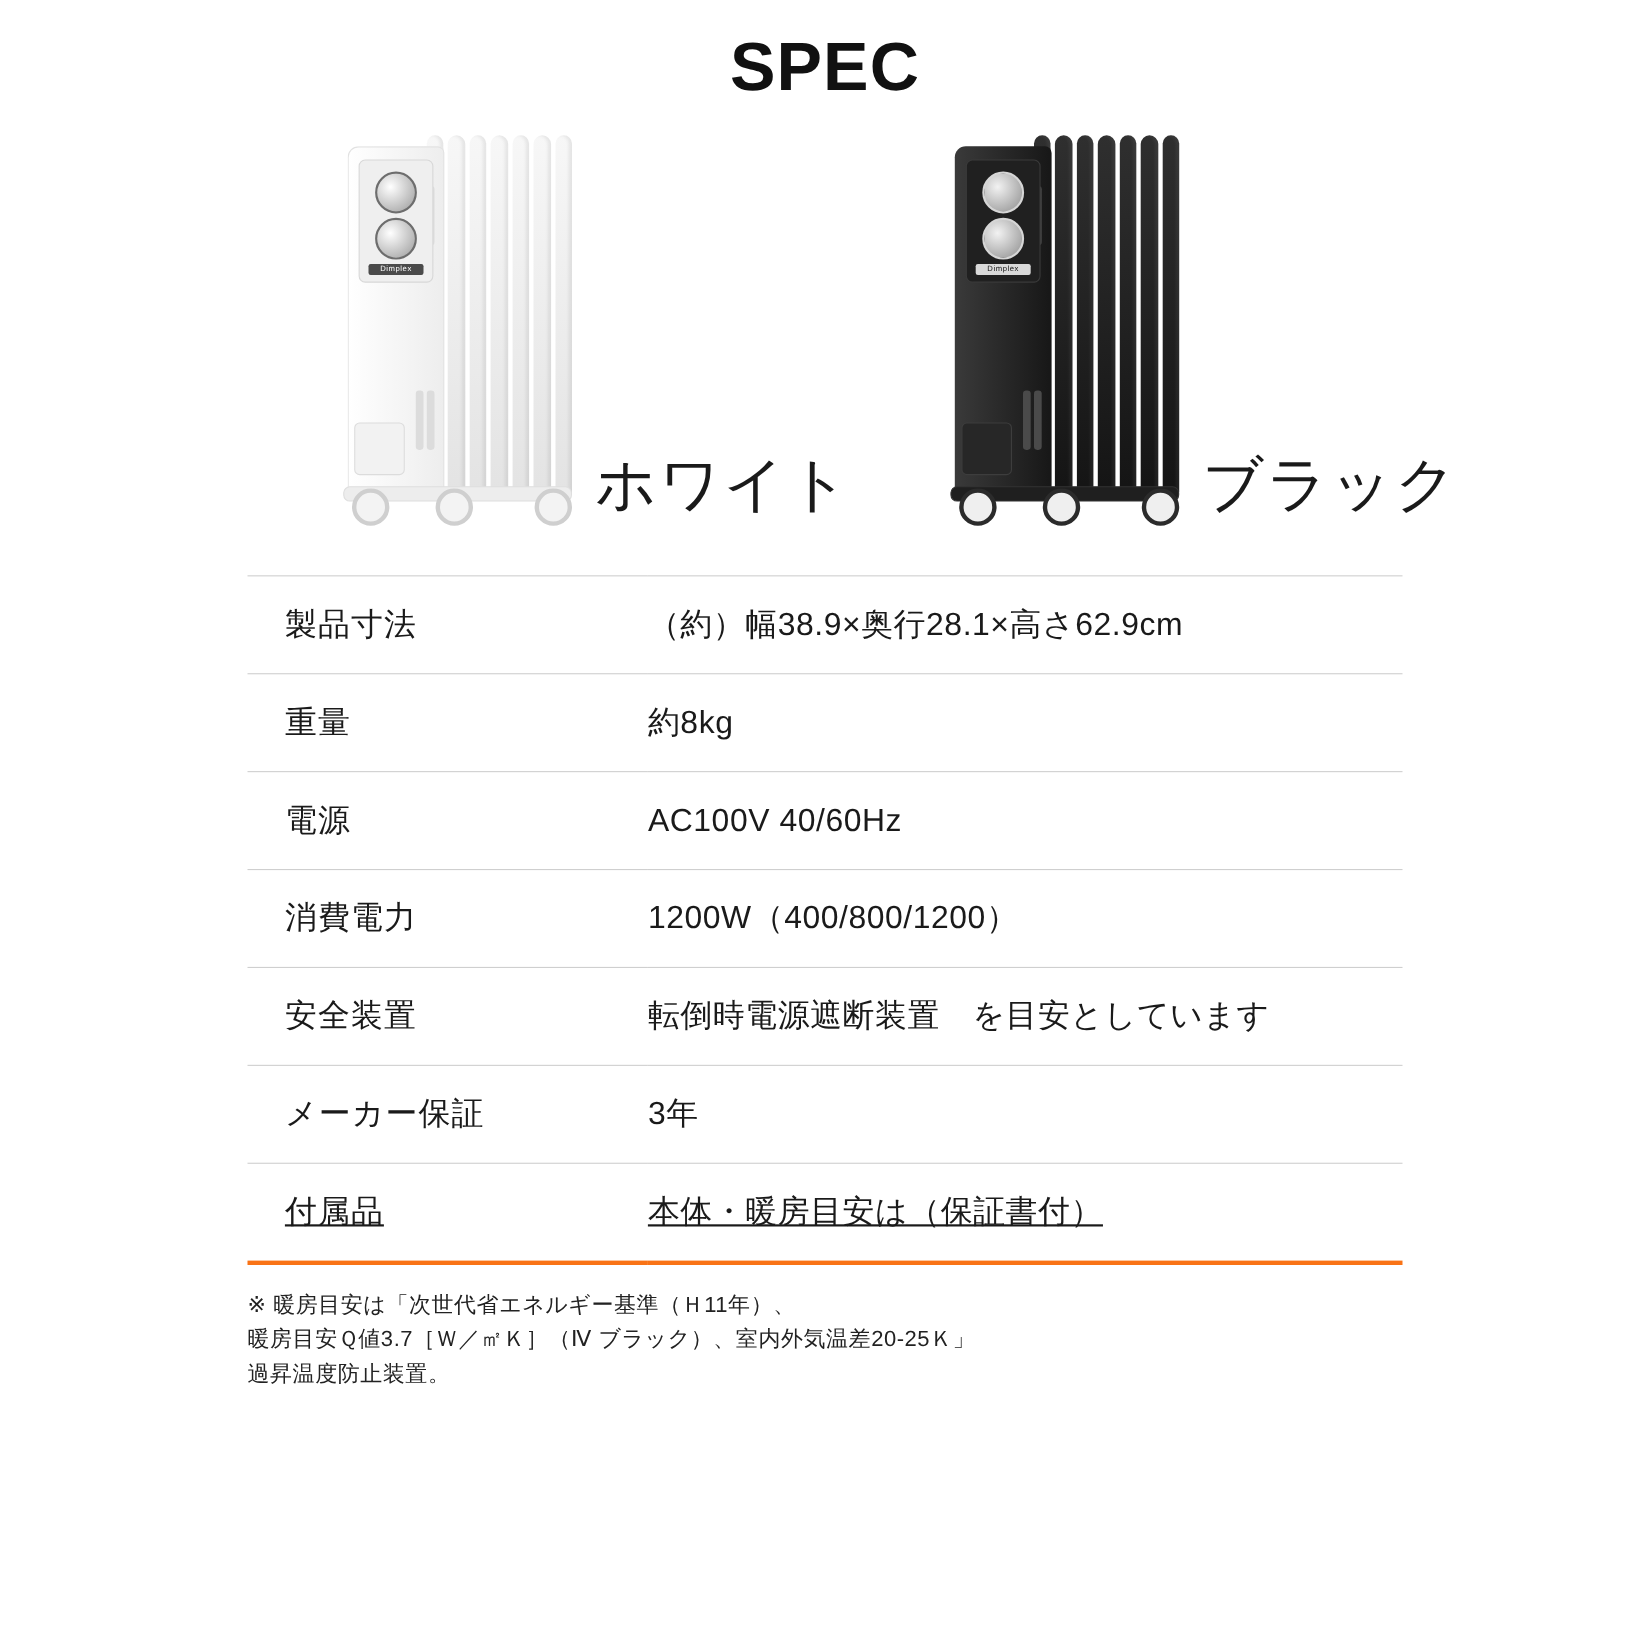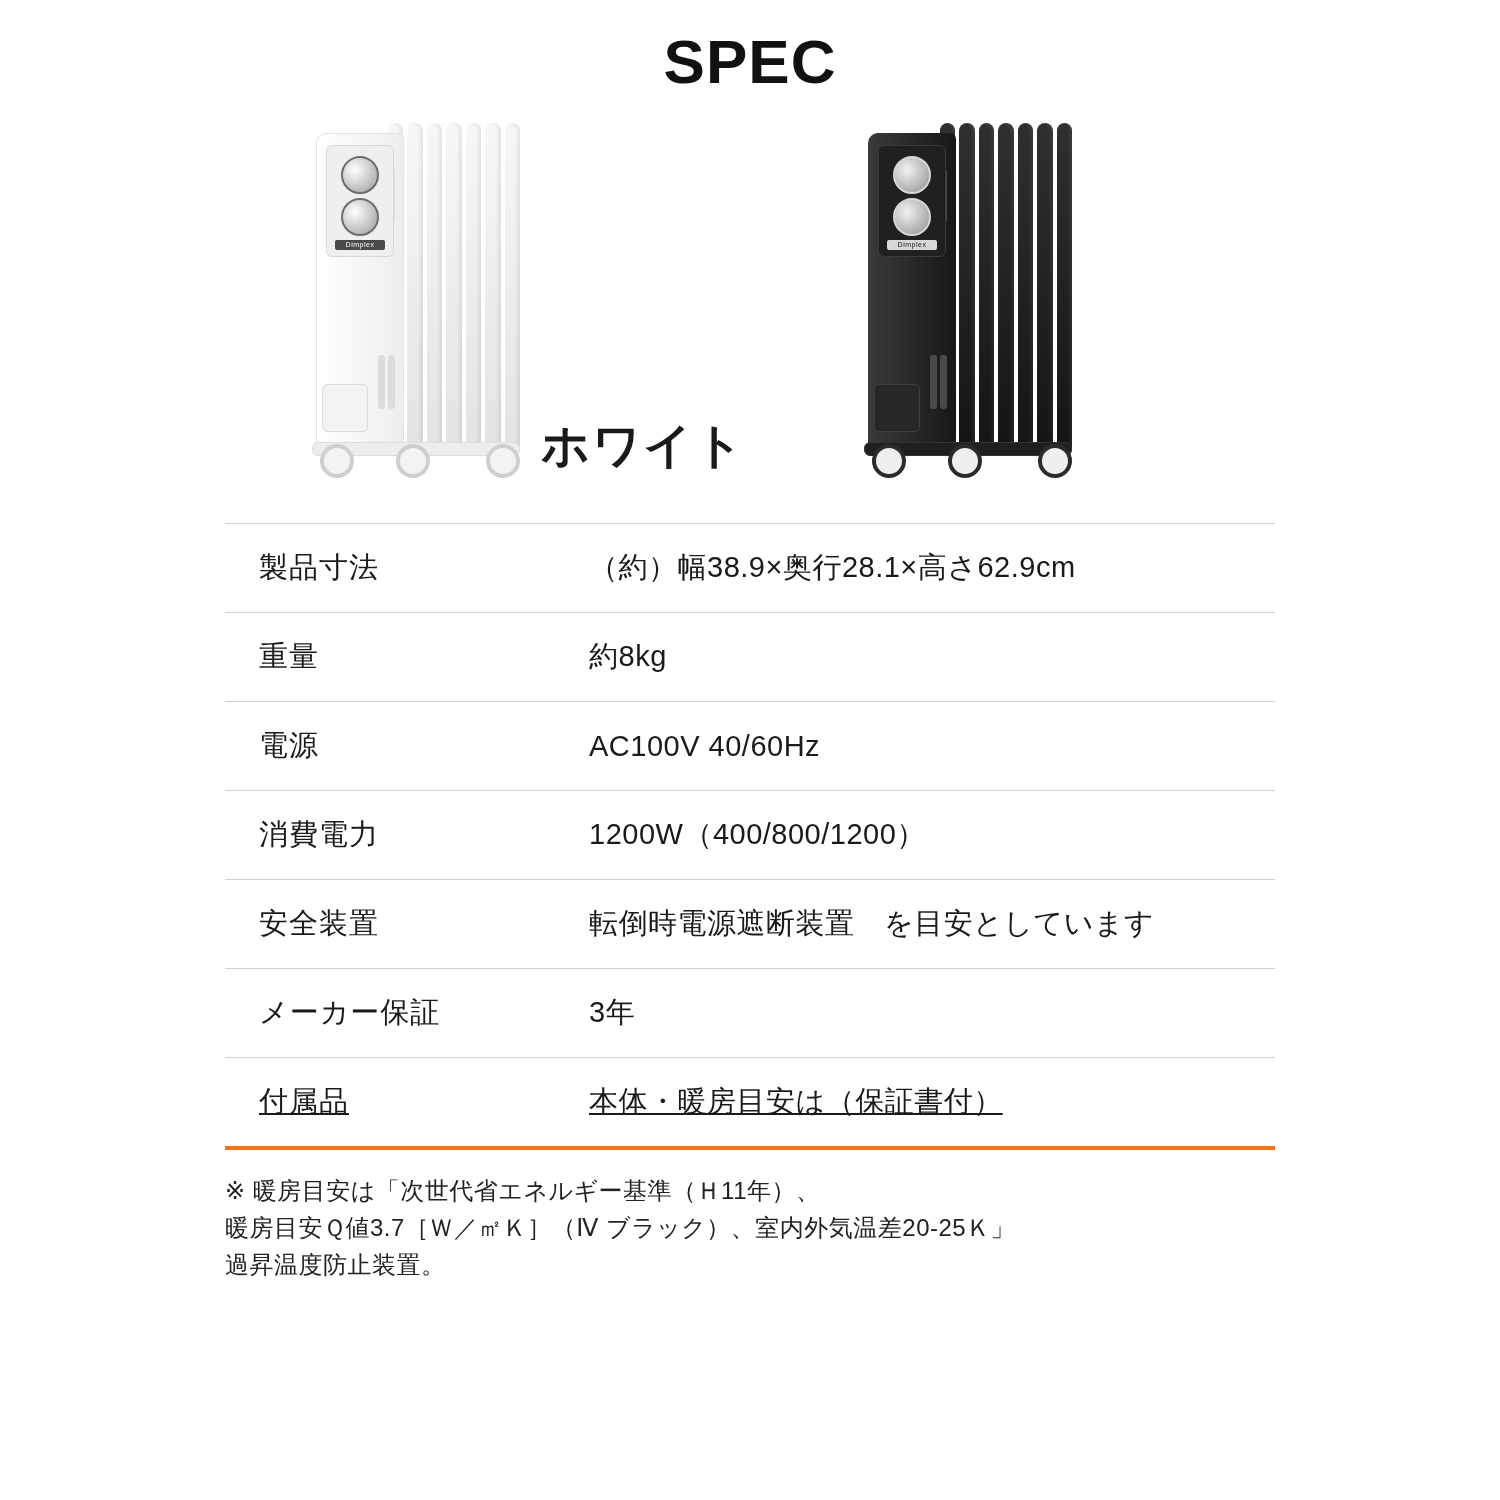--- a/index.html
+++ b/index.html
@@ -42,22 +42,22 @@
 
   .product {
     position: absolute;
     display: flex;
     align-items: flex-end;
   }
   .product.white-unit { left: 310px; top: 0; }
   .product.black-unit { left: 862px; top: 0; }
 
   .color-label {
-    font-size: 48px;
-    font-weight: bold;
+    font-size: 55px;
+    font-weight: normal;
     letter-spacing: 2px;
     margin-left: 16px;
     margin-bottom: 6px;
     white-space: nowrap;
   }
 
   
   .heater {
     position: relative;
     width: 215px;
@@ -184,21 +184,21 @@
     letter-spacing: 1px;
   }
   .spec-table td.value {
     letter-spacing: .5px;
   }
 
   
   .footnote {
     width: 1050px;
     margin: 22px auto 0 auto;
-    font-size: 24px;
+    font-size: 20px;
     line-height: 1.55;
     letter-spacing: .5px;
     color: #222;
   }
   .footnote div { white-space: nowrap; }
 </style>
 </head>
 <body>
 
 <div class="page">
@@ -259,20 +259,21 @@
           <div class="knob k1"></div>
           <div class="knob k2"></div>
           <div class="brand-strip">Dimplex</div>
         </div>
         <div class="cord-box"></div>
         <div class="base-bar"></div>
         <div class="caster" style="left:10px;"></div>
         <div class="caster" style="left:86px;"></div>
         <div class="caster" style="left:176px;"></div>
       </div>
+      <div class="color-label">ブラック</div>
     </div>
 
   </div>
 
   <table class="spec-table">
     <tbody>
       <tr>
         <td class="label">製品寸法</td>
         <td class="value">（約）幅38.9×奥行28.1×高さ62.9cm</td>
       </tr>

